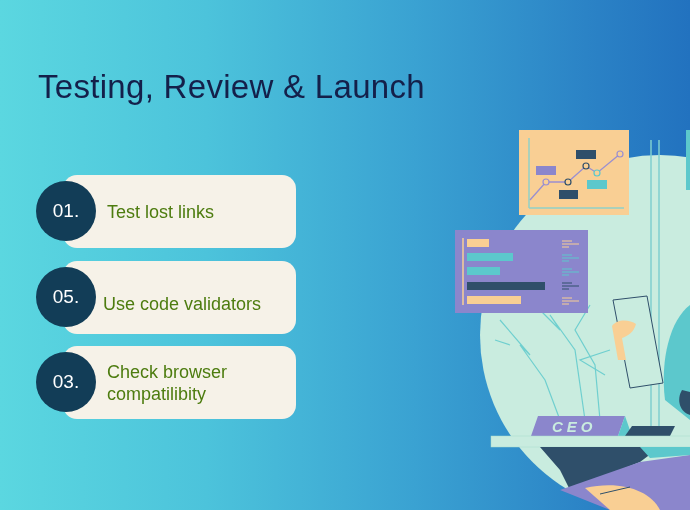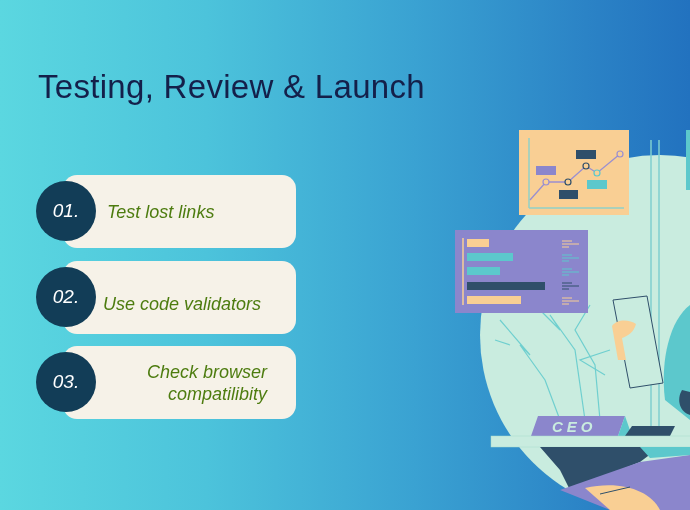--- a/index.html
+++ b/index.html
@@ -12,21 +12,21 @@
       background: linear-gradient(90deg, #5bd7e0 0%, #4cc3db 30%, #3aa2d2 60%, #2b83c6 85%, #2272bf 100%);
       overflow: hidden;
     }
     .title {
       position: absolute; left: 38px; top: 68px;
       font-size: 33px; font-weight: 400; color: #14204a; letter-spacing: 0.3px;
       white-space: nowrap;
     }
     .card {
       position: absolute; left: 63px; width: 233px; height: 73px;
-      background: #f6f2e8; border-radius: 14px; font-style: italic;
+      background: #f6f2e8; border-radius: 14px;
     }
     .num {
       position: absolute; left: -27px; top: 6px; width: 60px; height: 60px;
       border-radius: 50%; background: #123d57; color: #fff;
       font-size: 19px; display: flex; align-items: center; justify-content: center;
     }
     .label {
       position: absolute; left: 44px; top: 0; right: 6px; bottom: 0;
       display: flex; align-items: center;
       font-size: 18px; color: #4d7c0f; line-height: 22px;
@@ -39,27 +39,27 @@
 <div class="slide">
 
   <div class="title">Testing, Review &amp; Launch</div>
 
   <div class="card" style="top:175px;">
     <div class="num">01.</div>
     <div class="label">Test lost links</div>
   </div>
 
   <div class="card" style="top:261px;">
-    <div class="num">02.</div>
+    <div class="num">05.</div>
     <div class="label" style="left:40px;margin-top:12px;">Use code validators</div>
   </div>
 
   <div class="card" style="top:346px;">
     <div class="num">03.</div>
-    <div class="label" style="width:160px;right:auto;text-align:right;">Check browser compatilibity</div>
+    <div class="label" style="width:160px;right:auto;">Check browser compatilibity</div>
   </div>
 
   <svg class="illus" viewBox="440 100 250 410" width="250" height="410">
 
     <circle cx="660" cy="335" r="180" fill="#c9ecdf"></circle>
 
     <line x1="651" y1="140" x2="651" y2="440" stroke="#7fcfcf" stroke-width="1.5"></line>
     <line x1="659" y1="140" x2="659" y2="440" stroke="#7fcfcf" stroke-width="1.5"></line>
     <rect x="686" y="130" width="6" height="60" fill="#5cc8cc"></rect>
 

